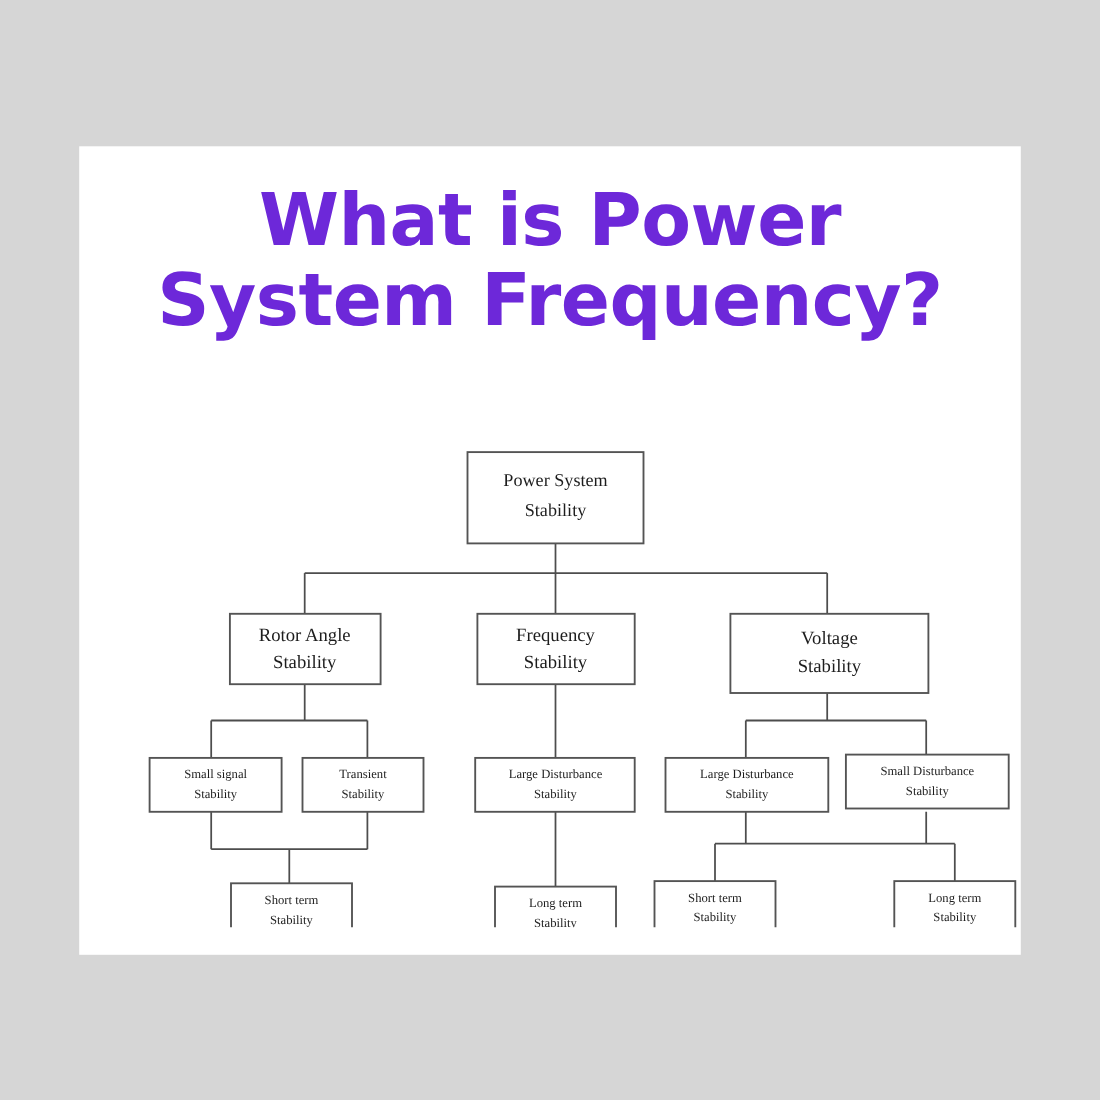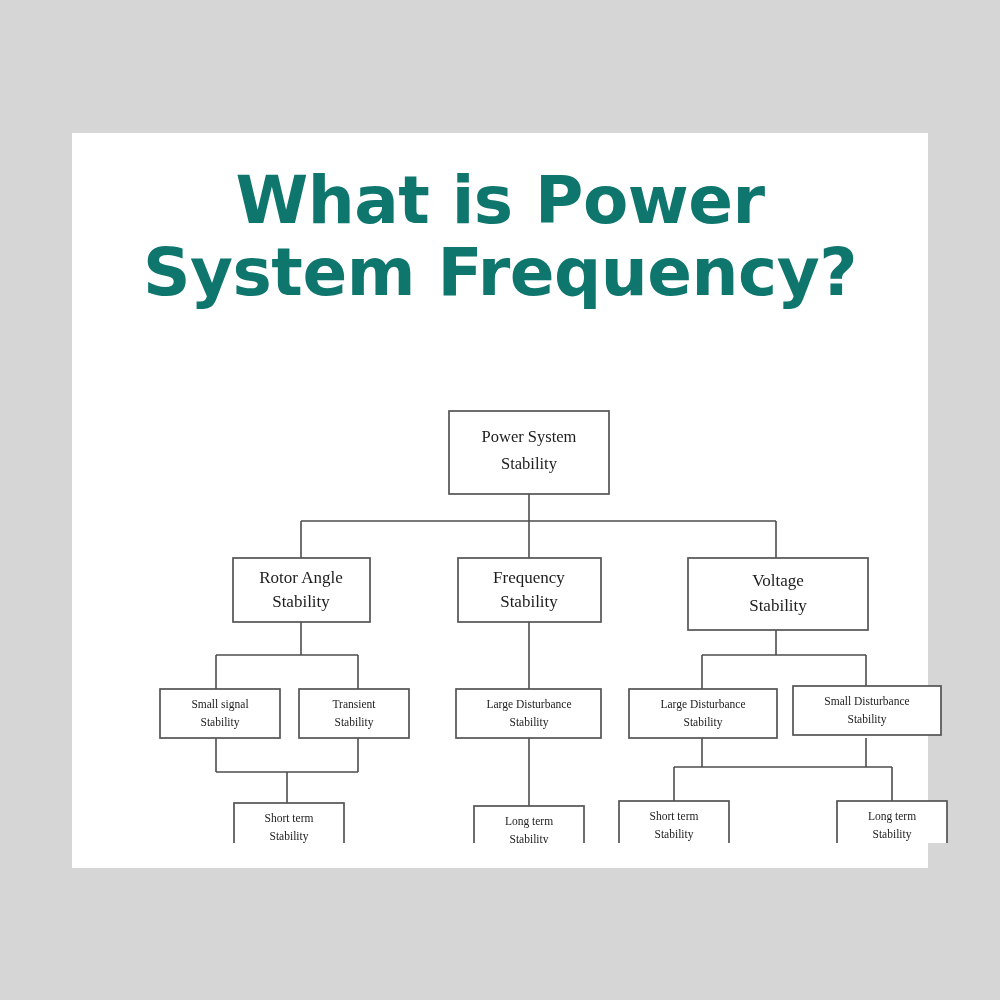--- a/index.html
+++ b/index.html
@@ -30,33 +30,32 @@
     position: absolute;
     left: 0;
     top: 32px;
     width: 856px;
     text-align: center;
     font-family: "DejaVu Sans", sans-serif;
     font-weight: bold;
     font-size: 66px;
     line-height: 1.09;
     letter-spacing: -0.5px;
-    color: #0f766e;
+    color: #6d28d9;
     -webkit-font-smoothing: antialiased;
   }
   #title .line {
     display: block;
   }
   #diagram {
     position: absolute;
     left: 0;
     top: 260px;
     width: 856px;
     height: 450px;
-    margin-left: 24px;
   }
   svg.tree {
     display: block;
     width: 856px;
     height: 450px;
   }
   svg.tree .conn {
     stroke: #4d4d4d;
     stroke-width: 1.6;
     fill: none;

